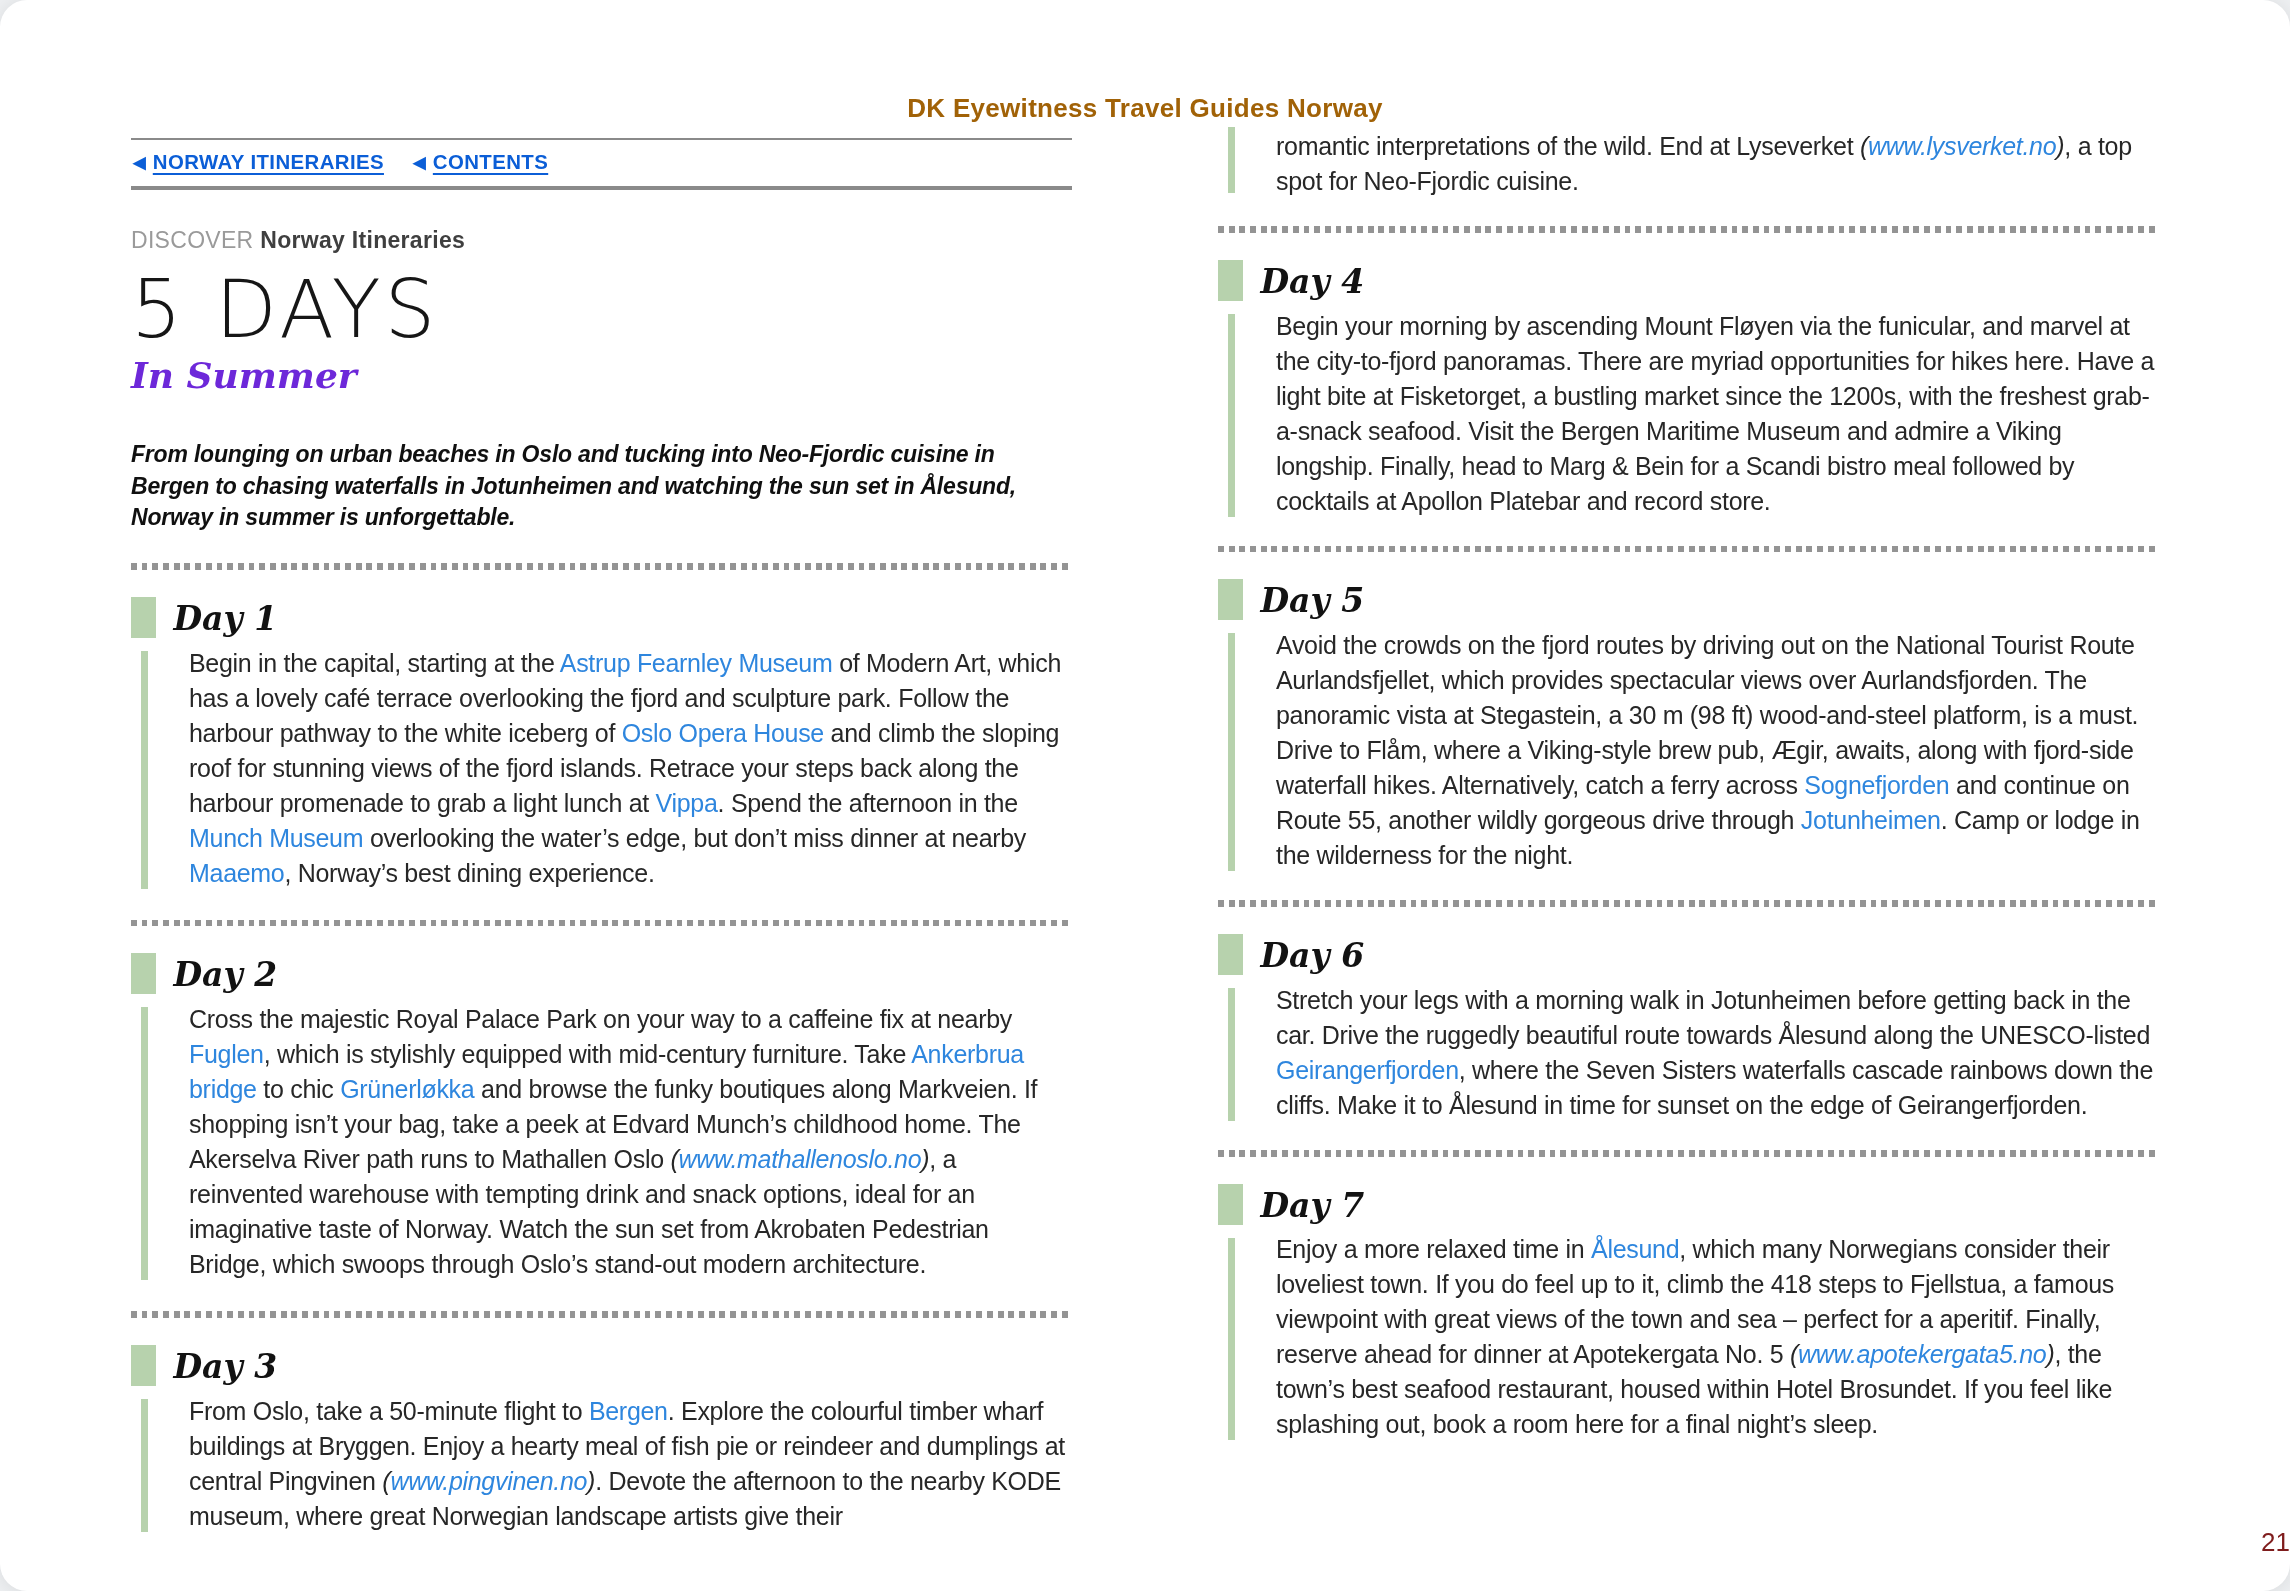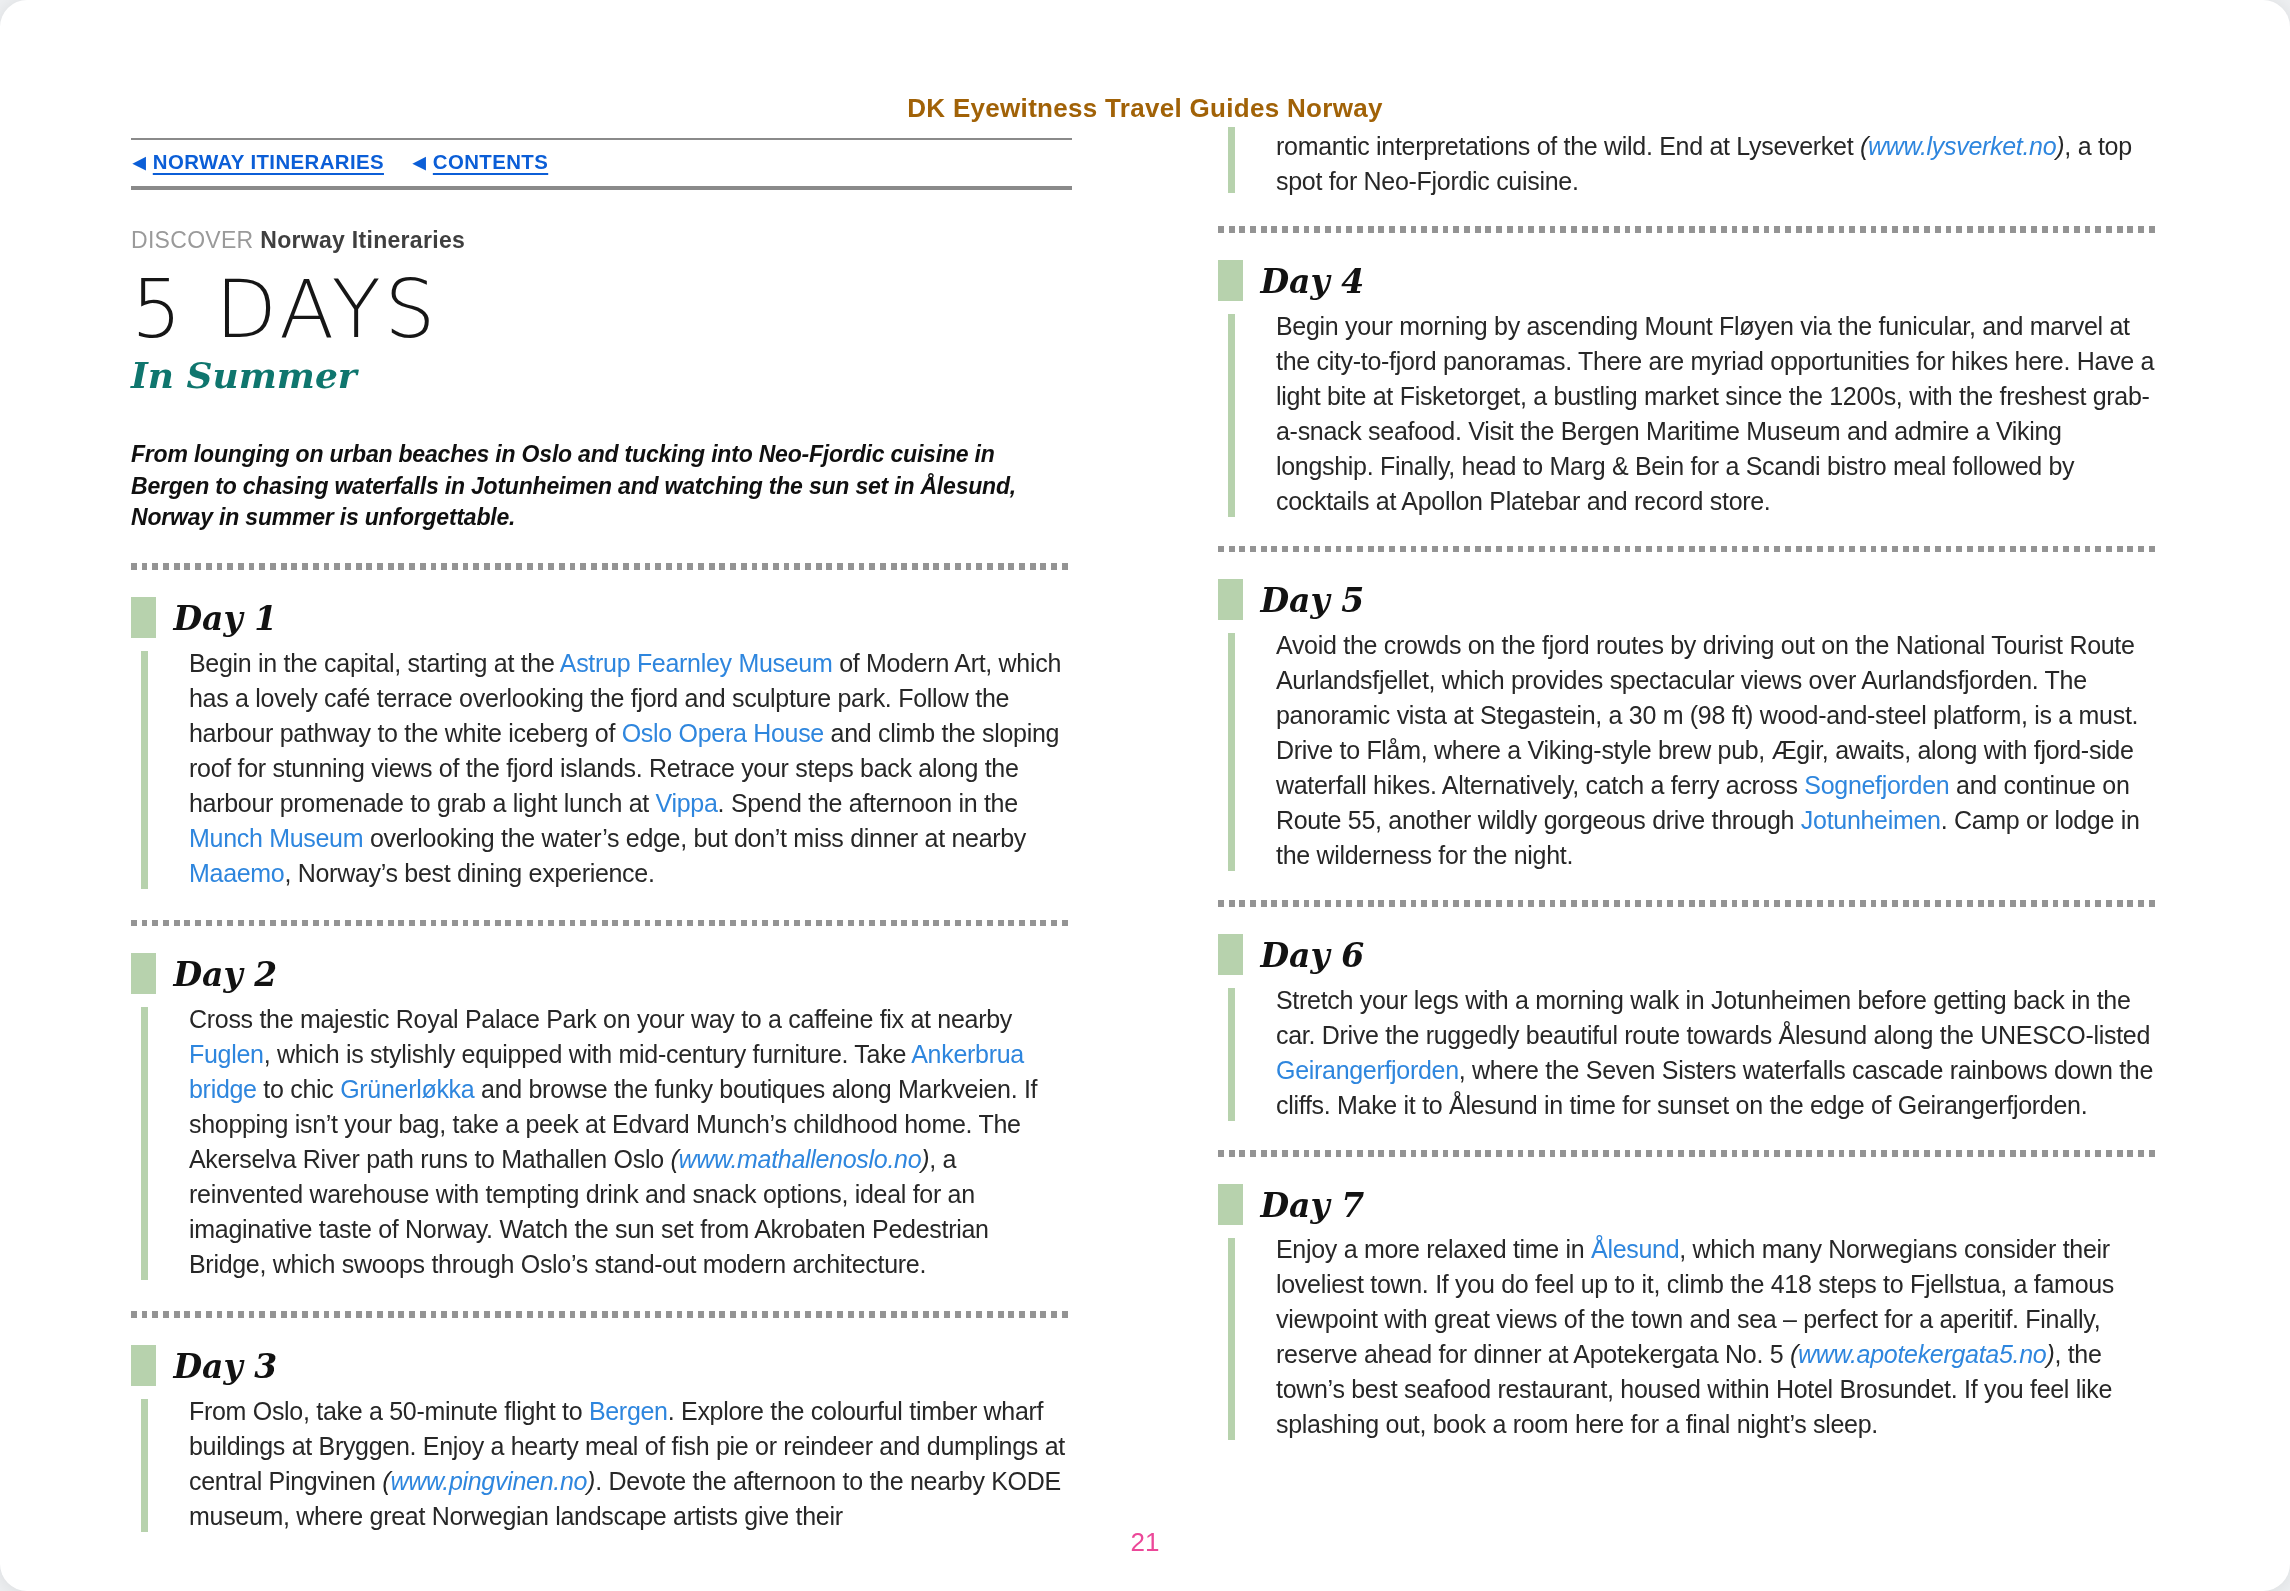--- a/index.html
+++ b/index.html
@@ -53,21 +53,21 @@
   .big-title {
     margin-top: 13.6px;
     font-family: "DejaVu Sans", sans-serif;
     font-weight: 200; font-size: 80px; line-height: 1.05;
     color: #161616; letter-spacing: 3.9px;
   }
   .subtitle {
     margin-top: 1.9px;
     font-family: "DejaVu Serif", serif;
     font-style: italic; font-weight: bold;
-    font-size: 36px; color: #0f766e;
+    font-size: 36px; color: #6d28d9;
   }
   .intro {
     margin-top: 43px;
     font-style: italic; font-weight: bold;
     font-size: 23px; line-height: 1.38;
     letter-spacing: -0.2px; color: #101010;
   }
 
   
   .divider {
@@ -100,21 +100,21 @@
   .cont .day-body { margin-top: 0; }
 
   
   .seg-t  { }
   .seg-i  { font-style: italic; }
   a.seg-l, a.seg-li { color: #2e86de; text-decoration: none; cursor: pointer; }
   a.seg-li { font-style: italic; }
 
   .page-number {
     position: absolute; bottom: 33px; left: 0; right: 0;
-    text-align: center; font-size: 26px; color: #ec4899;
+    text-align: right; font-size: 26px; color: #7f1d1d;
   }
 </style>
 </head>
 <body>
 
 <div class="page">
 
   <div class="header-title">DK Eyewitness Travel Guides Norway</div>
 
   <div class="columns">

